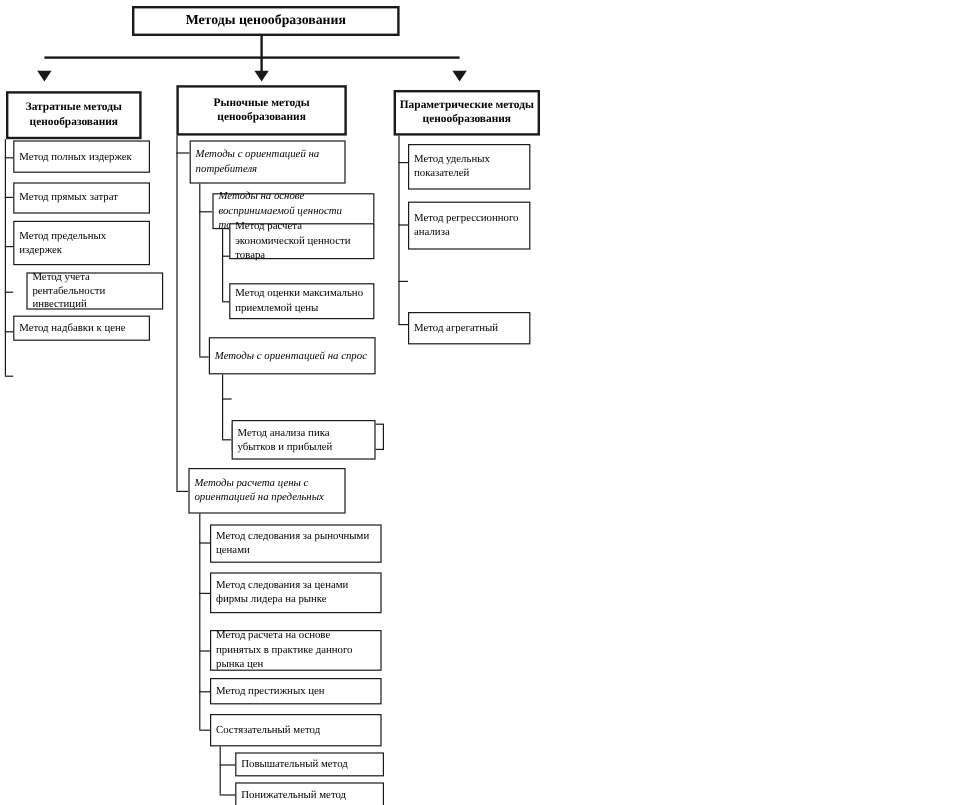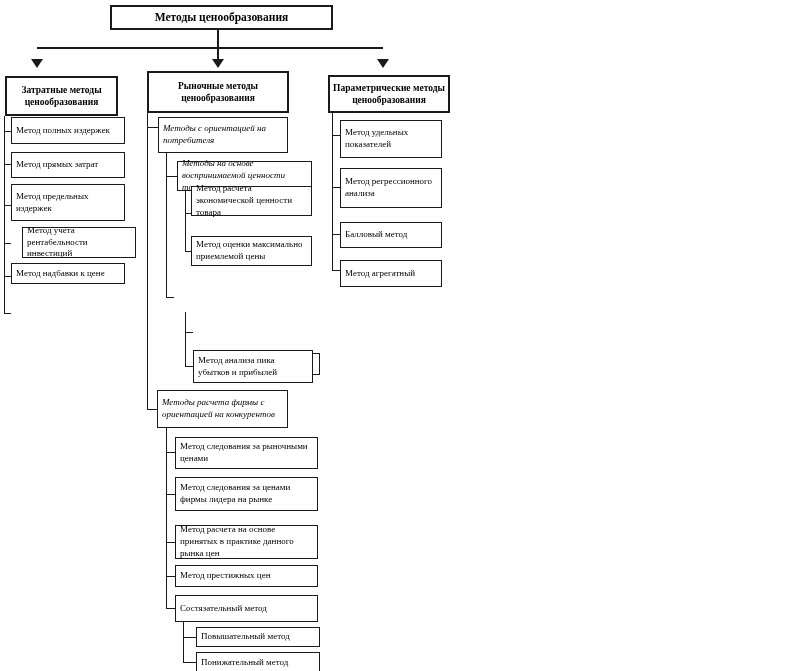--- a/index.html
+++ b/index.html
@@ -66,30 +66,31 @@
   <div class="node ital" style="left:177px;top:161px;width:135px;height:30px;">Методы на основе воспринимаемой ценности товара</div>
 
   <div class="ln" style="left:185px;top:191px;width:1px;height:60px;"></div>
   <div class="ln" style="left:185px;top:213px;width:6px;height:1px;"></div>
   <div class="ln" style="left:185px;top:251px;width:6px;height:1px;"></div>
 
   <div class="node" style="left:191px;top:186px;width:121px;height:30px;">Метод расчета экономической ценности товара</div>
   <div class="node" style="left:191px;top:236px;width:121px;height:30px;">Метод оценки максимально приемлемой цены</div>
 
   <div class="ln" style="left:166px;top:297px;width:8px;height:1px;"></div>
+  <div class="node ital" style="left:174px;top:281px;width:139px;height:31px;">Методы с ориентацией на спрос</div>
 
   <div class="ln" style="left:185px;top:312px;width:1px;height:54px;"></div>
   <div class="ln" style="left:185px;top:332px;width:8px;height:1px;"></div>
   <div class="ln" style="left:185px;top:366px;width:8px;height:1px;"></div>
 
   <div class="node" style="left:193px;top:321px;width:127px;height:22px;margin-top:32px;">Метод анализа пределов</div>
   <div class="node" style="left:193px;top:350px;width:120px;height:33px;">Метод анализа пика убытков и прибылей</div>
 
   <div class="ln" style="left:147px;top:409px;width:10px;height:1px;"></div>
-  <div class="node ital" style="left:157px;top:390px;width:131px;height:38px;">Методы расчета фирмы с ориентацией на конкурентов</div>
+  <div class="node ital" style="left:157px;top:390px;width:131px;height:38px;">Методы расчета цены с ориентацией на предельных</div>
 
   <div class="ln" style="left:166px;top:428px;width:1px;height:180px;"></div>
   <div class="ln" style="left:166px;top:452px;width:9px;height:1px;"></div>
   <div class="ln" style="left:166px;top:494px;width:9px;height:1px;"></div>
   <div class="ln" style="left:166px;top:542px;width:9px;height:1px;"></div>
   <div class="ln" style="left:166px;top:576px;width:9px;height:1px;"></div>
   <div class="ln" style="left:166px;top:608px;width:9px;height:1px;"></div>
 
   <div class="node" style="left:175px;top:437px;width:143px;height:32px;">Метод следования за рыночными ценами</div>
   <div class="node" style="left:175px;top:477px;width:143px;height:34px;">Метод следования за ценами фирмы лидера на рынке</div>
@@ -107,16 +108,15 @@
   <div class="node hdr" style="left:328px;top:75px;width:122px;height:38px;">Параметрические методы ценообразования</div>
 
   <div class="ln" style="left:332px;top:113px;width:1px;height:157px;"></div>
   <div class="ln" style="left:332px;top:135px;width:8px;height:1px;"></div>
   <div class="ln" style="left:332px;top:187px;width:8px;height:1px;"></div>
   <div class="ln" style="left:332px;top:234px;width:8px;height:1px;"></div>
   <div class="ln" style="left:332px;top:270px;width:8px;height:1px;"></div>
 
   <div class="node" style="left:340px;top:168px;width:102px;height:40px;">Метод регрессионного анализа</div>
   <div class="node" style="left:340px;top:120px;width:102px;height:38px;">Метод удельных показателей</div>
-  <div class="node" style="left:340px;top:222px;width:102px;height:26px;">Балловый метод</div>
   <div class="node" style="left:340px;top:260px;width:102px;height:27px;">Метод агрегатный</div>
 
 </div>
 
 </body></html>

